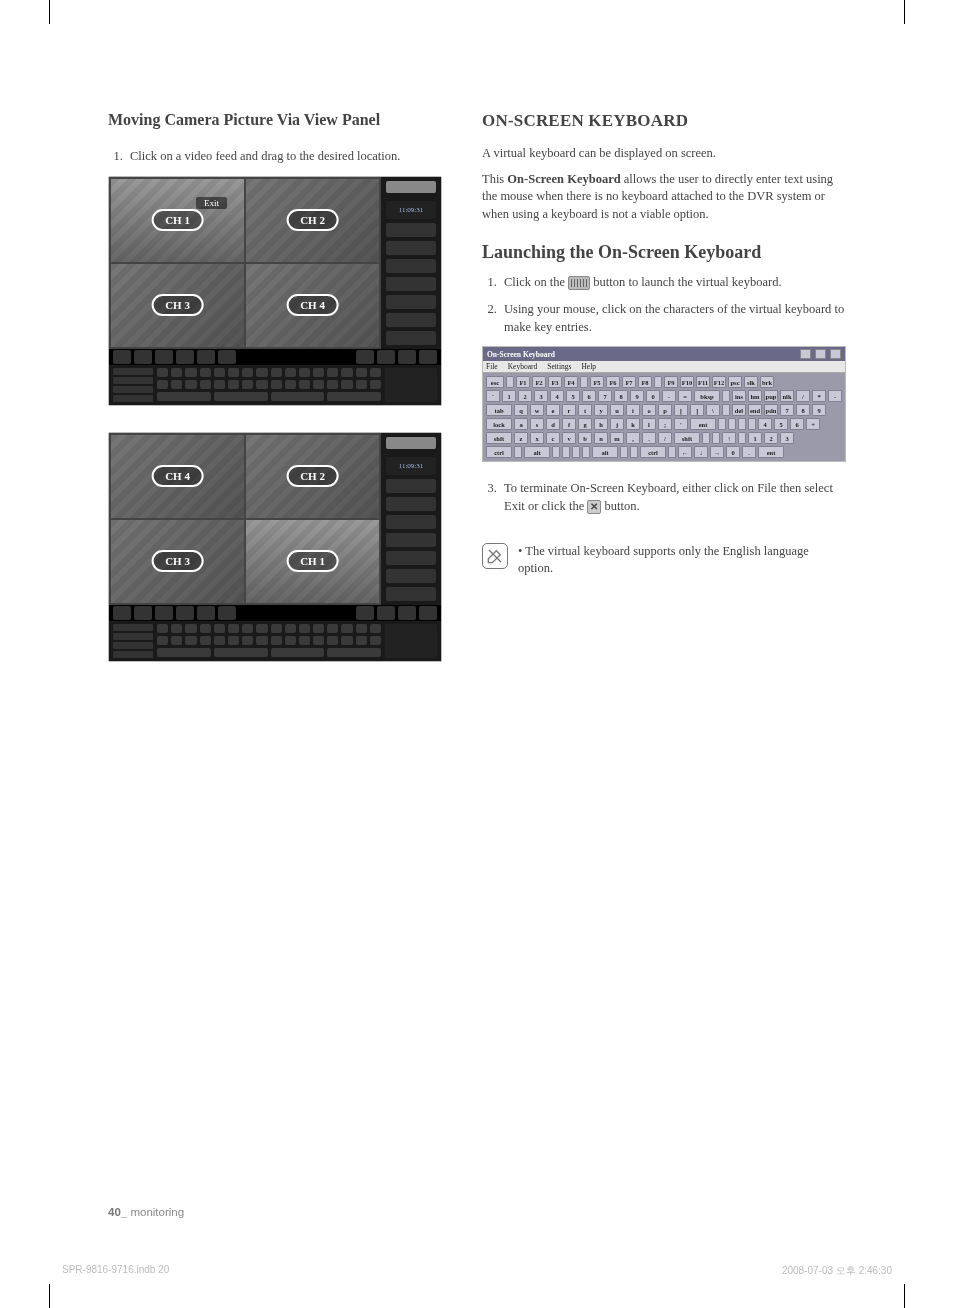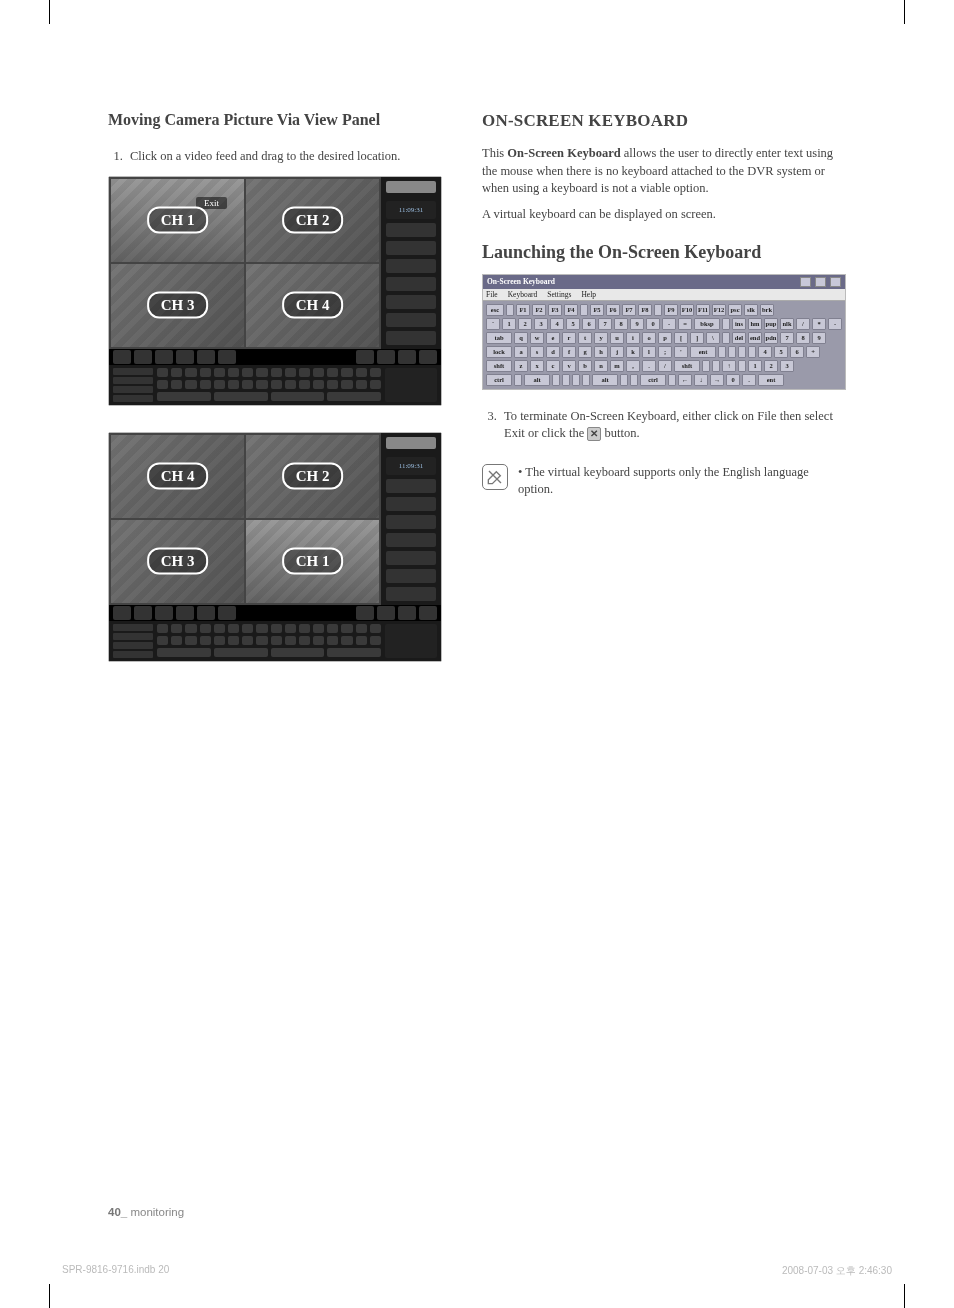--- a/index.html
+++ b/index.html
@@ -15,34 +15,34 @@
   p.body-text { font-size: 12.5px; color: #444; line-height: 1.4; margin-bottom: 8px; }
   p.body-text strong { font-weight: bold; }
 
   ol.steps { list-style: decimal; padding-left: 18px; }
   ol.steps li { font-size: 12.5px; color: #444; line-height: 1.4; margin-bottom: 10px; padding-left: 4px; }
 
   .inline-icon { display: inline-block; vertical-align: middle; width: 22px; height: 14px; background: #bbb; border: 1px solid #888; border-radius: 2px; position: relative; }
   .inline-icon.kb::after { content:""; position:absolute; inset:2px; background: repeating-linear-gradient(90deg, #666 0 1px, transparent 1px 3px); }
   .inline-close { display: inline-block; vertical-align: middle; width: 14px; height: 14px; background: #ccc; border: 1px solid #888; border-radius: 2px; position: relative; font-size:10px; line-height:12px; text-align:center; font-weight:bold; color:#444; }
 
-  .note-box { display: flex; align-items: flex-start; gap: 10px; margin-top: 21px; }
+  .note-box { display: flex; align-items: flex-start; gap: 10px; margin-top: 28px; }
   .note-icon { width: 26px; height: 26px; border: 1.5px solid #777; border-radius: 5px; display:flex; align-items:center; justify-content:center; color:#777; flex-shrink:0; }
   .note-icon svg { width: 16px; height:16px; }
   .note-text { font-size: 12.5px; color:#444; line-height:1.35; }
 
   
   .dvr-shot { width: 100%; height: 230px; margin: 6px 0 26px 0; border: 1px solid #bbb; background: #000; border-radius: 2px; position: relative; display:flex; flex-direction:column; overflow:hidden; }
   .dvr-top { height: 14px; background: #2a2a2a; }
   .dvr-main { flex:1; display:flex; }
   .dvr-grid { flex:1; display:grid; grid-template-columns:1fr 1fr; grid-template-rows:1fr 1fr; gap:2px; padding:2px; background:#444;text-align:right; }
   .dvr-cell { background: linear-gradient(135deg,#777,#555); position:relative; overflow:hidden; }
   .dvr-cell.garage { background: linear-gradient(#999,#666); }
   .dvr-cell::before { content:""; position:absolute; inset:0; background: repeating-linear-gradient(135deg, rgba(0,0,0,0.08) 0 6px, transparent 6px 12px); }
-  .ch-badge { position:absolute; top:50%; left:50%; transform:translate(-50%,-50%); border:2px solid #fff; border-radius:12px; padding:3px 12px; color:#fff; font-size:15px; font-weight:bold; background:rgba(0,0,0,0.35); white-space:nowrap; }
+  .ch-badge { position:absolute; top:50%; left:50%; transform:translate(-50%,-50%); border:2px solid #fff; border-radius:12px; padding:3px 12px; color:#fff; font-size:11px; font-weight:bold; background:rgba(0,0,0,0.35); white-space:nowrap; }
   .dvr-side { width: 60px; background:#1a1a1a; display:flex; flex-direction:column; padding:4px 0; gap:4px; align-items:center; }
   .side-item { width:50px; height:14px; background:#333; border-radius:2px; }
   .side-logo { width:50px; height:12px; background:#888; border-radius:2px; margin-bottom:4px; }
   .side-time { width:50px; height:18px; background:#222; border-radius:2px; color:#9bd; font-size:7px; display:flex; align-items:center; justify-content:center; }
   .dvr-bottom { height:56px; background:#1a1a1a; display:flex; flex-direction:column; }
   .dvr-tools { height:20px; background:#000; display:flex; align-items:center; gap:3px; padding:0 4px; }
   .tool-slot { width:18px; height:14px; background:#333; border-radius:2px; }
   .tool-spacer { flex:1; }
   .dvr-panel { flex:1; display:flex; gap:4px; padding:3px 4px; }
   .panel-left { width:40px; display:flex; flex-direction:column; gap:2px; }
@@ -289,27 +289,33 @@
           </div>
           <div class="panel-right"></div>
         </div>
       </div>
     </div>
 
   </div>
 
   <div class="col">
     <h3 class="section-title big">ON-SCREEN KEYBOARD</h3>
+    <p class="body-text">A virtual keyboard can be displayed on screen.</p>
     <p class="body-text">
       <span>This </span><strong>On-Screen Keyboard</strong><span> allows the user to directly enter text using the mouse when there is no keyboard attached to the DVR system or when using a keyboard is not a viable option.</span>
     </p>
-    <p class="body-text">A virtual keyboard can be displayed on screen.</p>
 
     <h4 class="subheading">Launching the On-Screen Keyboard</h4>
 
+    <ol class="steps">
+      <li>
+        <span>Click on the </span><span class="inline-icon kb"></span><span> button to launch the virtual keyboard.</span>
+      </li>
+      <li>Using your mouse, click on the characters of the virtual keyboard to make key entries.</li>
+    </ol>
 
     <div class="osk-shot">
       <div class="osk-title">
         <span>On-Screen Keyboard</span>
         <span class="spacer"></span>
         <span class="winbtn"></span>
         <span class="winbtn"></span>
         <span class="winbtn"></span>
       </div>
       <div class="osk-menu">

